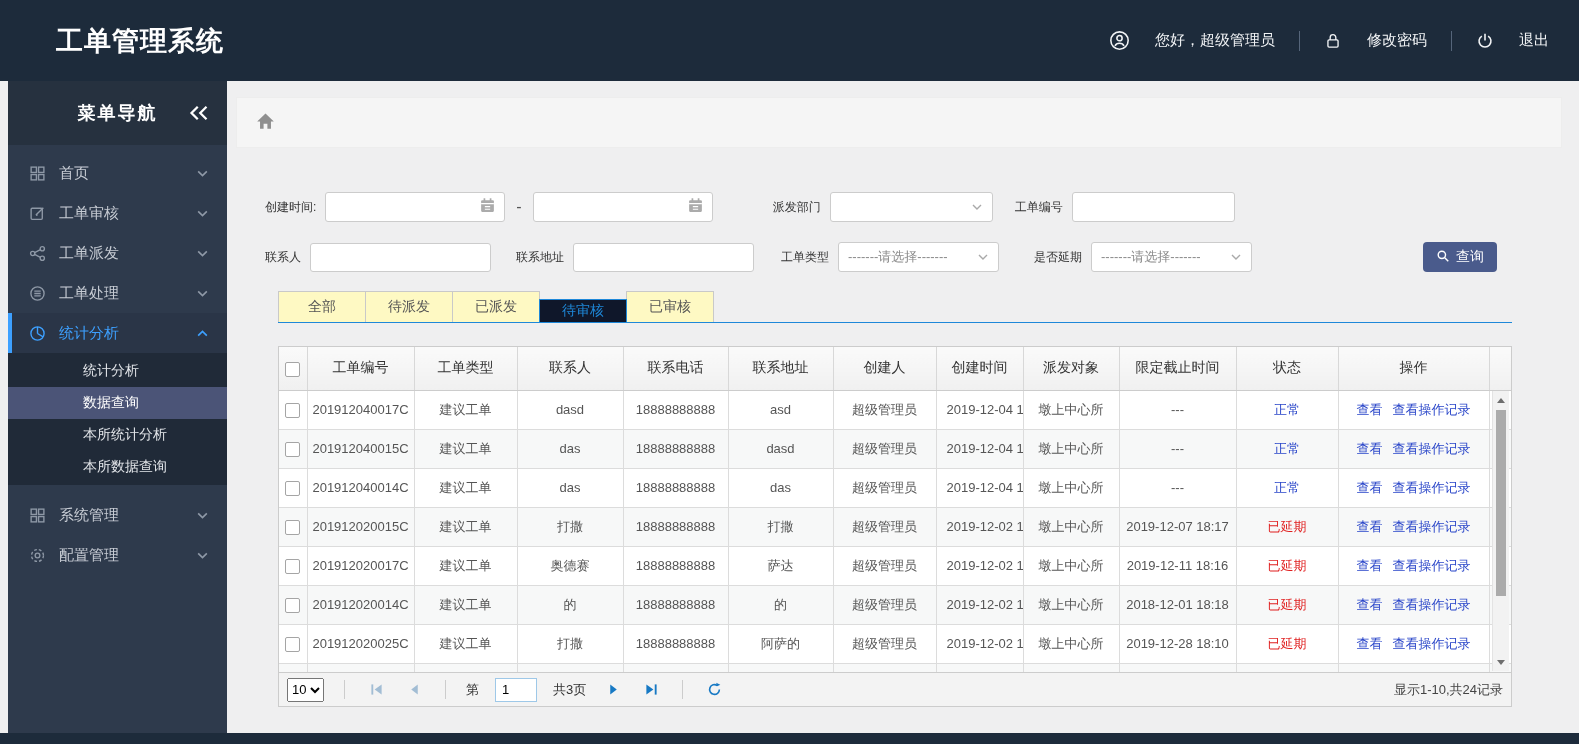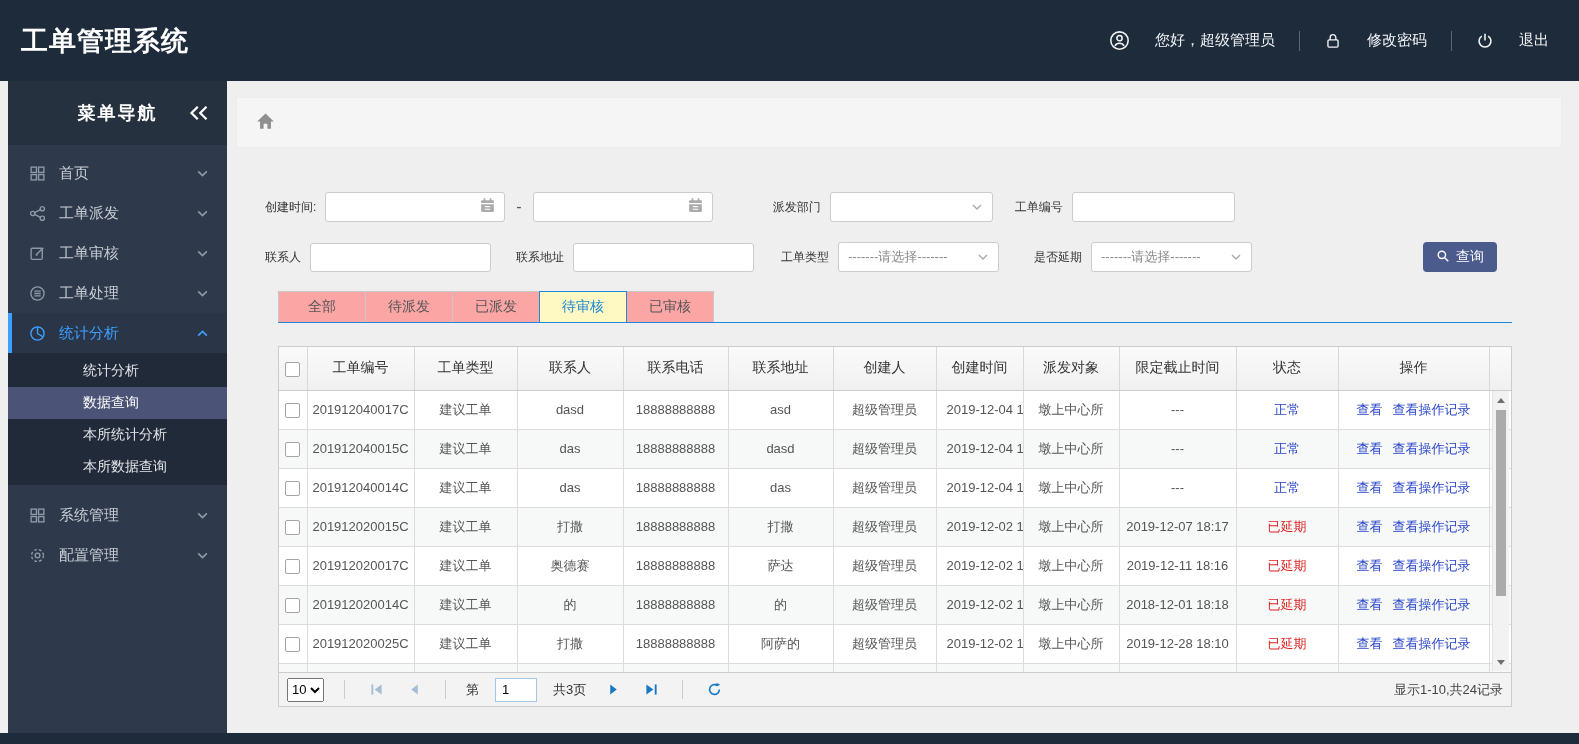--- a/index.html
+++ b/index.html
@@ -1,21 +1,21 @@
 <!DOCTYPE html>
 <html style="--header-bg: #1d2b3b; --sidebar-bg: #2e3a4c; --sidebar-title-bg: #26313f; --submenu-bg: #202a38; --submenu-active-bg: #4b5477; --accent-blue: #1e88d9; --menu-active-blue: #3da0ff; --link-blue: #2a46c9; --button-bg: #4a5b8c; --pager-icon-blue: #1779c4; --pager-icon-disabled: #a2bdd4;"><head>
 <meta charset="utf-8">
 <style>
   * { margin:0; padding:0; box-sizing:border-box; }
   html,body { width:1579px; height:744px; }
   body { font-family:"Liberation Sans","DejaVu Sans",sans-serif; background:#efeff0; overflow:hidden; position:relative; }
 
   
   .topbar { position:absolute; left:0; top:0; width:1579px; height:81px; background:var(--header-bg); display:flex; align-items:center; z-index:5; }
-  .app-title { color:#fff; font-size:27px; font-weight:bold; letter-spacing:1px; margin-left:21px; }
+  .app-title { color:#fff; font-size:27px; font-weight:bold; letter-spacing:1px; margin-left:56px; }
   .topbar-right { margin-left:auto; margin-right:30px; display:flex; align-items:center; gap:18px; color:#f2f4f6; font-size:15px; }
   .top-item { display:flex; align-items:center; gap:25px; cursor:pointer; }
   .top-item svg { display:block; }
   .top-divider { width:1px; height:20px; background:#55657a; margin:0 6px; }
 
   
   .sidebar { position:absolute; left:8px; top:81px; width:219px; bottom:11px; background:var(--sidebar-bg); z-index:4; }
   .sidebar-title-row { height:64px; background:var(--sidebar-title-bg); display:flex; align-items:center; justify-content:center; position:relative; }
   .sidebar-title { color:#fff; font-size:18px; font-weight:bold; letter-spacing:2px; }
   .collapse-btn { position:absolute; right:18px; top:50%; transform:translateY(-50%); cursor:pointer; color:#fff; display:flex; }
@@ -48,22 +48,22 @@
   .tbox { background:#fff; border:1px solid #ccc; border-radius:3px; height:30px; display:flex; align-items:center; padding:0 8px; }
   .datebox { width:180px; margin-left:9px; justify-content:flex-end; }
   .dash { margin:0 11px; color:#555; }
   .selbox { background:#fff; border:1px solid #ccc; border-radius:3px; height:30px; display:flex; align-items:center; justify-content:space-between; padding:0 9px; color:#8a8a8a; font-size:13px; cursor:pointer; }
   .selbox .chev-g { color:#a9a9a9; display:flex; }
   .inbox { border:1px solid #ccc; border-radius:3px; height:29px; background:#fff; padding:0 8px; font-size:13px; color:#333; outline:none; font-family:inherit; }
   .search-btn { margin-left:auto; margin-right:15px; width:74px; height:30px; background:var(--button-bg); color:#fff; border:none; border-radius:4px; font-size:14px; display:flex; align-items:center; justify-content:center; gap:6px; cursor:pointer; font-family:inherit; }
 
   
   .tabs { margin-top:19px; display:flex; align-items:flex-end; border-bottom:1px solid var(--accent-blue); }
-  .tab { width:88px; height:31px; background:#fca5a5; border:1px solid #c9c9c9; border-bottom:none; margin-right:-1px; display:flex; align-items:center; justify-content:center; font-size:14px; color:#555; cursor:pointer; }
-  .tab.active { background:#fef9c3; border:1px solid var(--accent-blue); height:32px; margin-bottom:-1px; color:var(--accent-blue); z-index:2; position:relative; }
+  .tab { width:88px; height:31px; background:#fef9c3; border:1px solid #c9c9c9; border-bottom:none; margin-right:-1px; display:flex; align-items:center; justify-content:center; font-size:14px; color:#555; cursor:pointer; }
+  .tab.active { background:#0f172a; border:1px solid var(--accent-blue); height:24px; margin-bottom:-1px; color:var(--accent-blue); z-index:2; position:relative; }
 
   
   .grid-wrap { margin-top:23px; position:relative; height:327px; overflow:hidden; border:1px solid #ccc; background:#fff; }
   table.grid { border-collapse:collapse; table-layout:fixed; width:1232px; }
   .grid th { height:43px; background:linear-gradient(#fafafa,#f0f0f0); border-right:1px solid #d8d8d8; border-bottom:1px solid #ccc; font-size:14px; color:#333; font-weight:normal; text-align:center; }
   .grid td { height:39px; border-right:1px solid #dcdcdc; border-bottom:1px solid #dcdcdc; font-size:13px; color:#555; text-align:center; overflow:hidden; white-space:nowrap; }
   .grid tr:nth-child(even) td { background:#f7f8f8; }
   .grid td.clip { text-align:left; padding-left:10px; }
   .grid td:last-child, .grid th:last-child { border-right:none; }
   .cb { display:inline-block; width:15px; height:15px; border:1px solid #a5a5a5; border-radius:2px; background:#fff; vertical-align:middle; cursor:pointer; }
@@ -151,44 +151,44 @@
       <span class="chev">
           <svg width="13" height="13" viewBox="0 0 12 12">
             <path d="M2 4 L6 8 L10 4" fill="none" stroke="currentColor" stroke-width="1.5"></path>
           </svg>
         </span>
     </div>
     <div class="menu-item">
       <span class="mi">
           <svg width="17" height="17" viewBox="0 0 16 16">
             <g fill="none" stroke="currentColor" stroke-width="1.3">
+              <rect x="2" y="3" width="10.5" height="10.5" rx="1"></rect>
+              <path d="M6.5 9.5 L13.5 2.5 M6.5 9.5 L8 9.7"></path>
+            </g>
+          </svg>
+        </span>
+      <span>工单审核</span>
+      <span class="chev">
+          <svg width="13" height="13" viewBox="0 0 12 12">
+            <path d="M2 4 L6 8 L10 4" fill="none" stroke="currentColor" stroke-width="1.5"></path>
+          </svg>
+        </span>
+    </div>
+    <div class="menu-item">
+      <span class="mi">
+          <svg width="17" height="17" viewBox="0 0 16 16">
+            <g fill="none" stroke="currentColor" stroke-width="1.3">
               <circle cx="12.5" cy="3.5" r="2"></circle>
               <circle cx="3.5" cy="8" r="2"></circle>
               <circle cx="12.5" cy="12.5" r="2"></circle>
               <path d="M5.3 7.1 L10.7 4.4 M5.3 8.9 L10.7 11.6"></path>
             </g>
           </svg>
         </span>
       <span>工单派发</span>
-      <span class="chev">
-          <svg width="13" height="13" viewBox="0 0 12 12">
-            <path d="M2 4 L6 8 L10 4" fill="none" stroke="currentColor" stroke-width="1.5"></path>
-          </svg>
-        </span>
-    </div>
-    <div class="menu-item">
-      <span class="mi">
-          <svg width="17" height="17" viewBox="0 0 16 16">
-            <g fill="none" stroke="currentColor" stroke-width="1.3">
-              <rect x="2" y="3" width="10.5" height="10.5" rx="1"></rect>
-              <path d="M6.5 9.5 L13.5 2.5 M6.5 9.5 L8 9.7"></path>
-            </g>
-          </svg>
-        </span>
-      <span>工单审核</span>
       <span class="chev">
           <svg width="13" height="13" viewBox="0 0 12 12">
             <path d="M2 4 L6 8 L10 4" fill="none" stroke="currentColor" stroke-width="1.5"></path>
           </svg>
         </span>
     </div>
     <div class="menu-item">
       <span class="mi">
           <svg width="17" height="17" viewBox="0 0 16 16">
             <g fill="none" stroke="currentColor" stroke-width="1.3">

